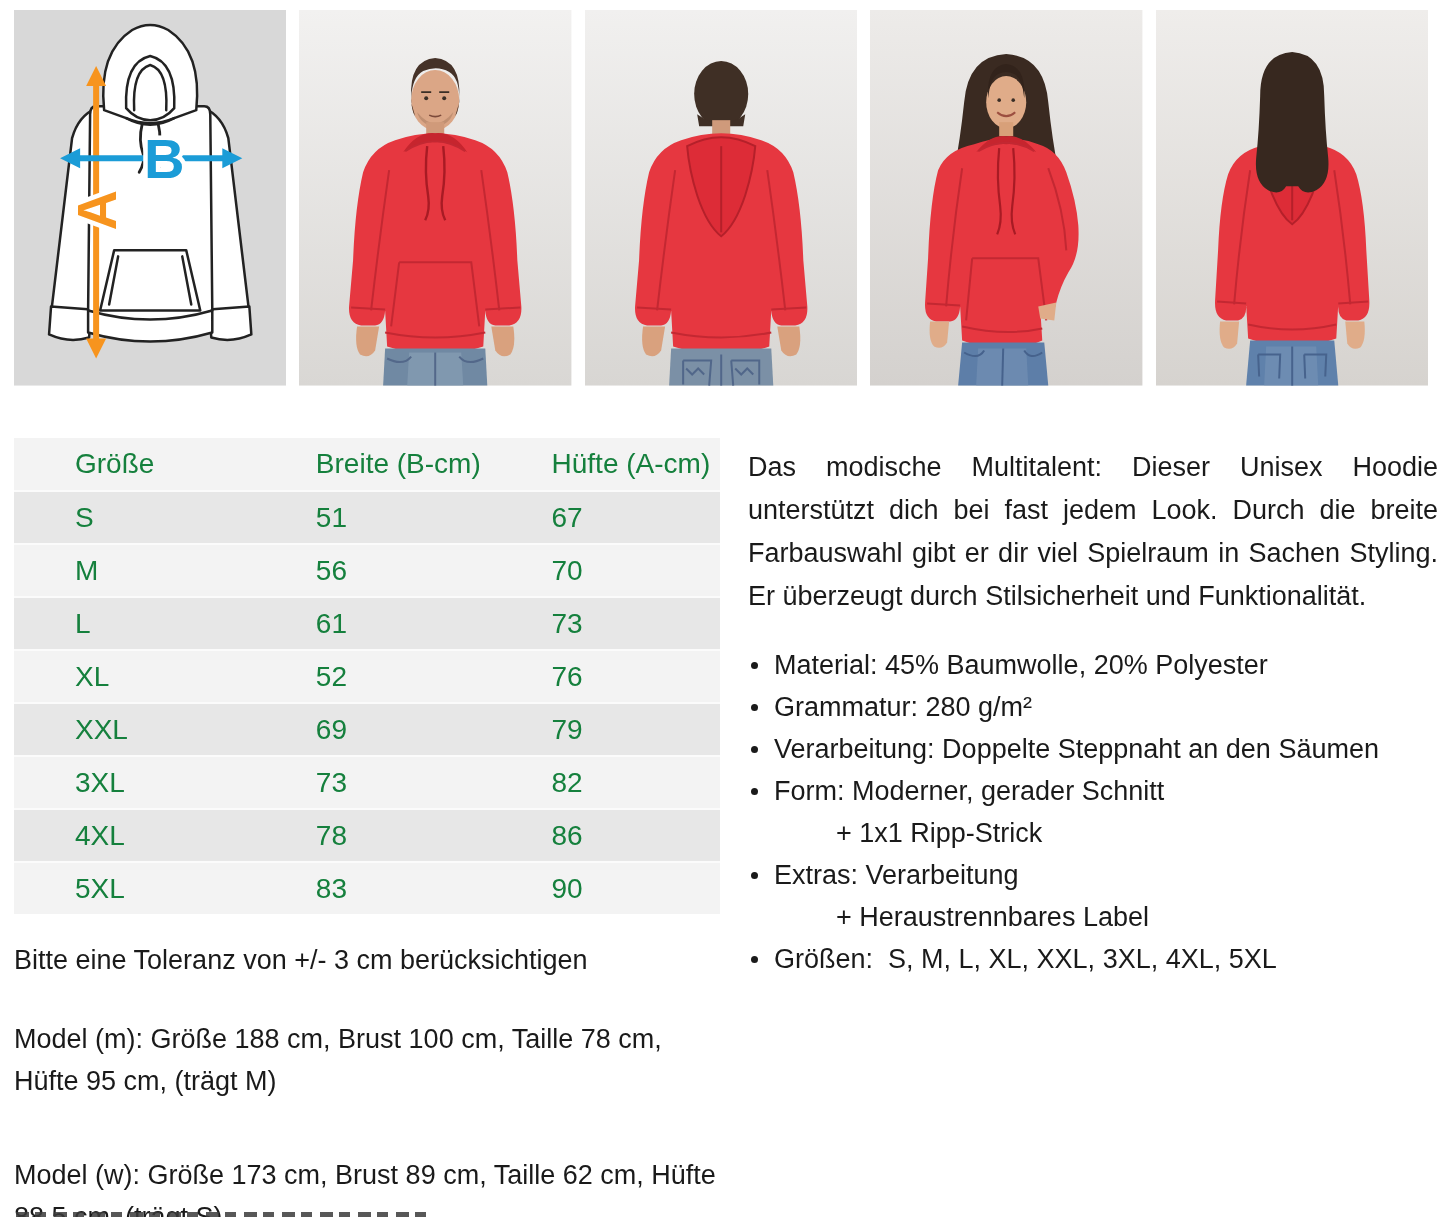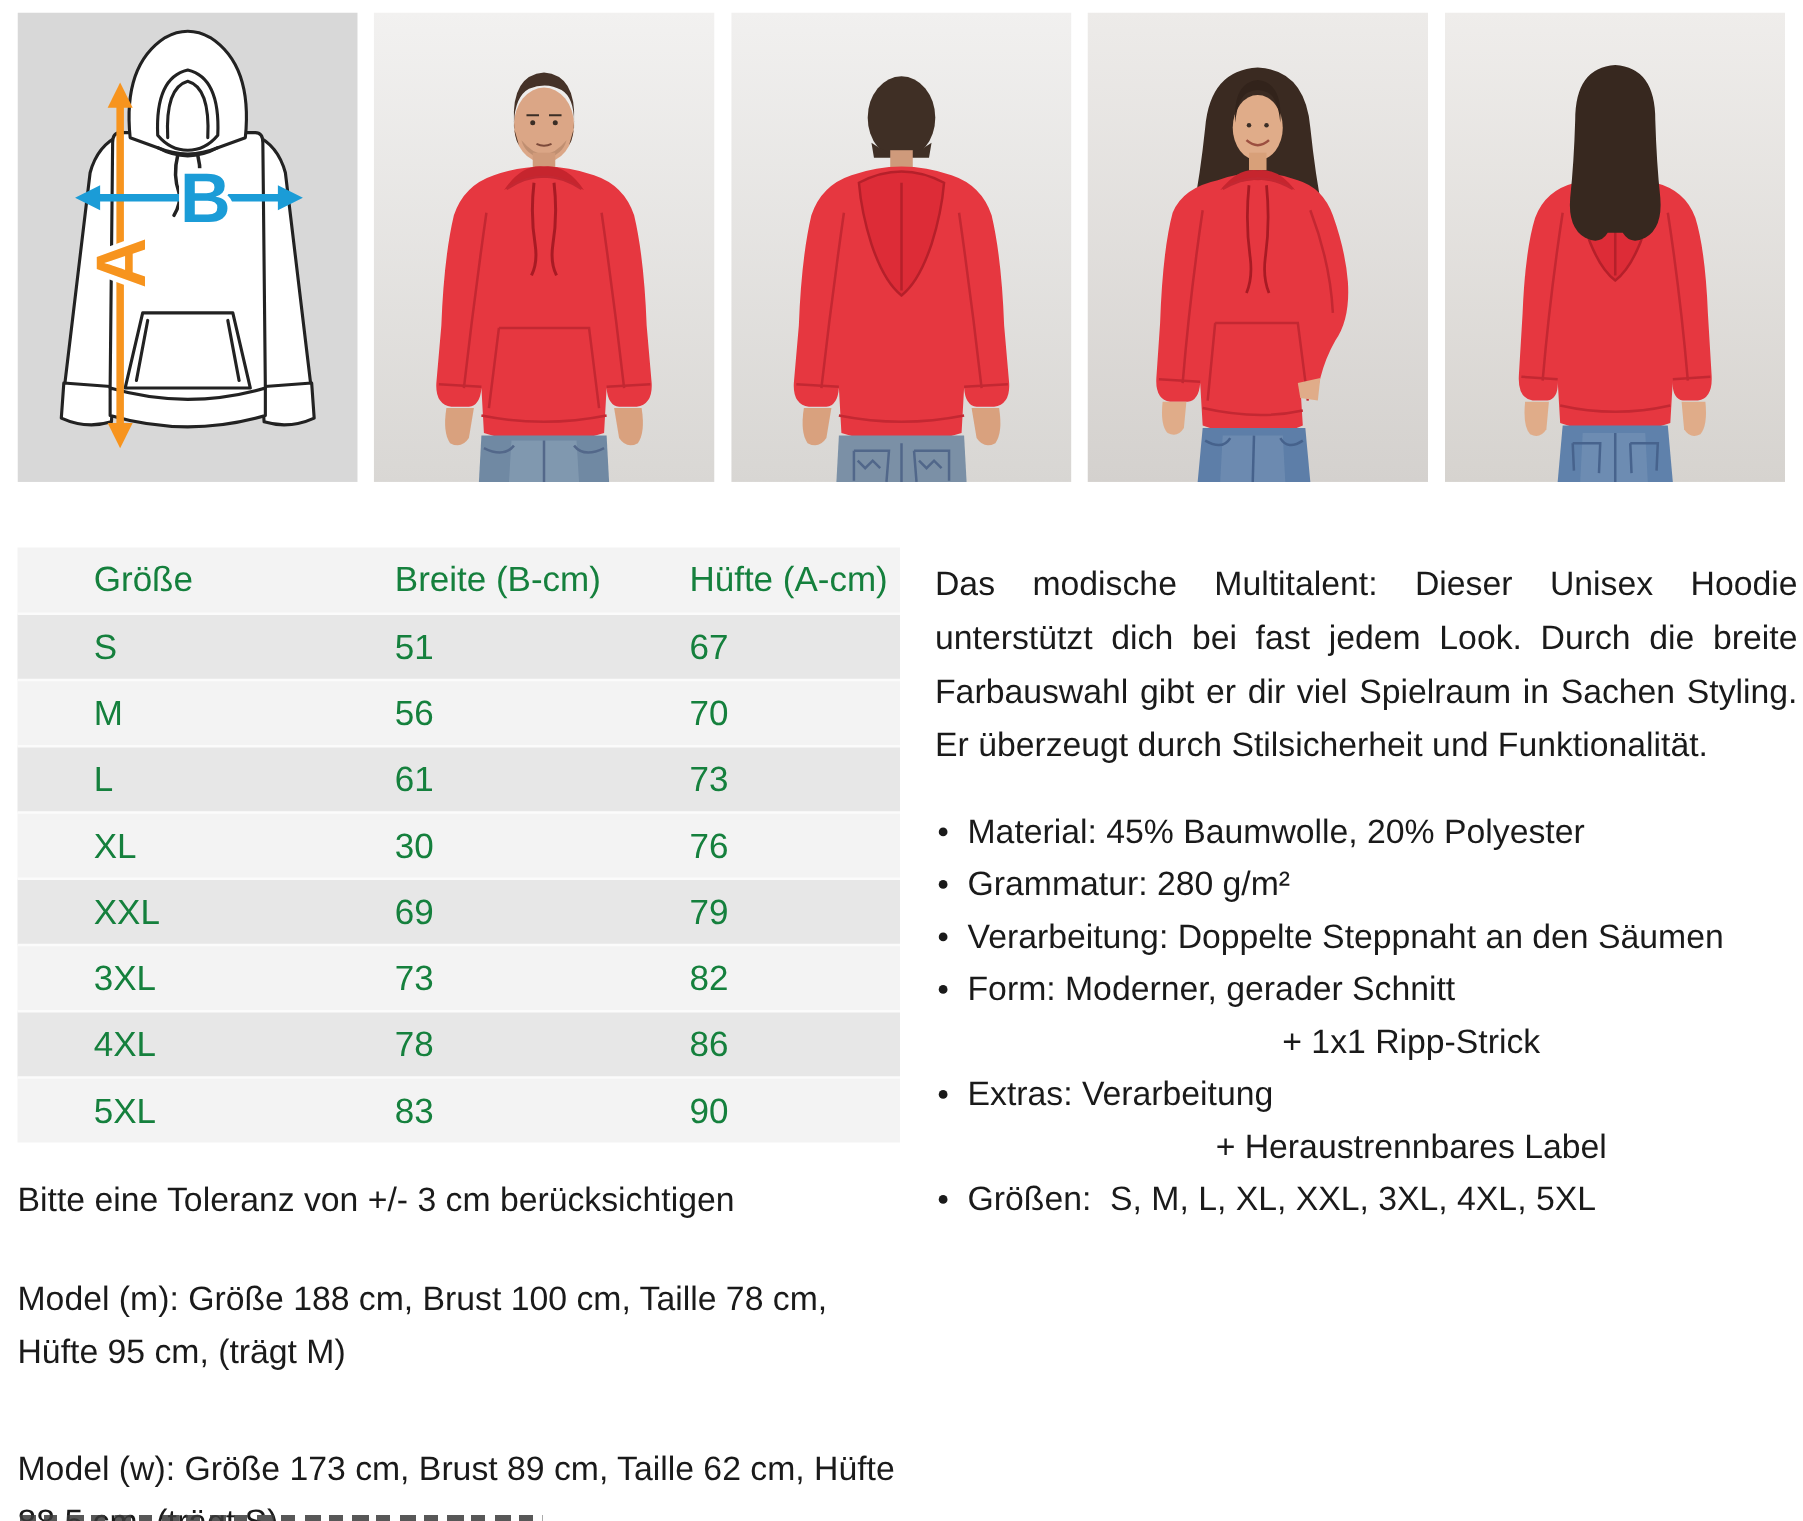--- a/index.html
+++ b/index.html
@@ -37,21 +37,21 @@
   }
   
   .right-col{position:absolute;left:748px;top:446px;width:690px;}
   .desc{margin:0;font-size:27px;line-height:43px;text-align:justify;}
   ul.bullets{list-style:none;margin:26px 0 0 0;padding:0;font-size:27px;line-height:42px;}
   ul.bullets li{position:relative;padding-left:26px;}
   ul.bullets li::before{
     content:"";position:absolute;left:3px;top:18px;width:7px;height:7px;border-radius:50%;background:#1a1a1a;
   }
   ul.bullets span{white-space:pre-wrap;}
-  .subline{margin-left:46px;text-align:center;}
+  .subline{margin-left:62px;}
 </style>
 </head>
 <body>
 
 <div class="gallery">
 
   <figure class="tile">
     <svg viewBox="0 0 272 375" preserveAspectRatio="none">
       <rect x="0" y="0" width="272" height="375" fill="#d8d8d8"></rect>
       <g fill="#ffffff" stroke="#222222" stroke-width="2.5" stroke-linejoin="round" stroke-linecap="round">
@@ -288,21 +288,21 @@
         <td class="c2">56</td>
         <td class="c3">70</td>
       </tr>
       <tr>
         <td class="c1">L</td>
         <td class="c2">61</td>
         <td class="c3">73</td>
       </tr>
       <tr>
         <td class="c1">XL</td>
-        <td class="c2">30</td>
+        <td class="c2">52</td>
         <td class="c3">76</td>
       </tr>
       <tr>
         <td class="c1">XXL</td>
         <td class="c2">69</td>
         <td class="c3">79</td>
       </tr>
       <tr>
         <td class="c1">3XL</td>
         <td class="c2">73</td>

